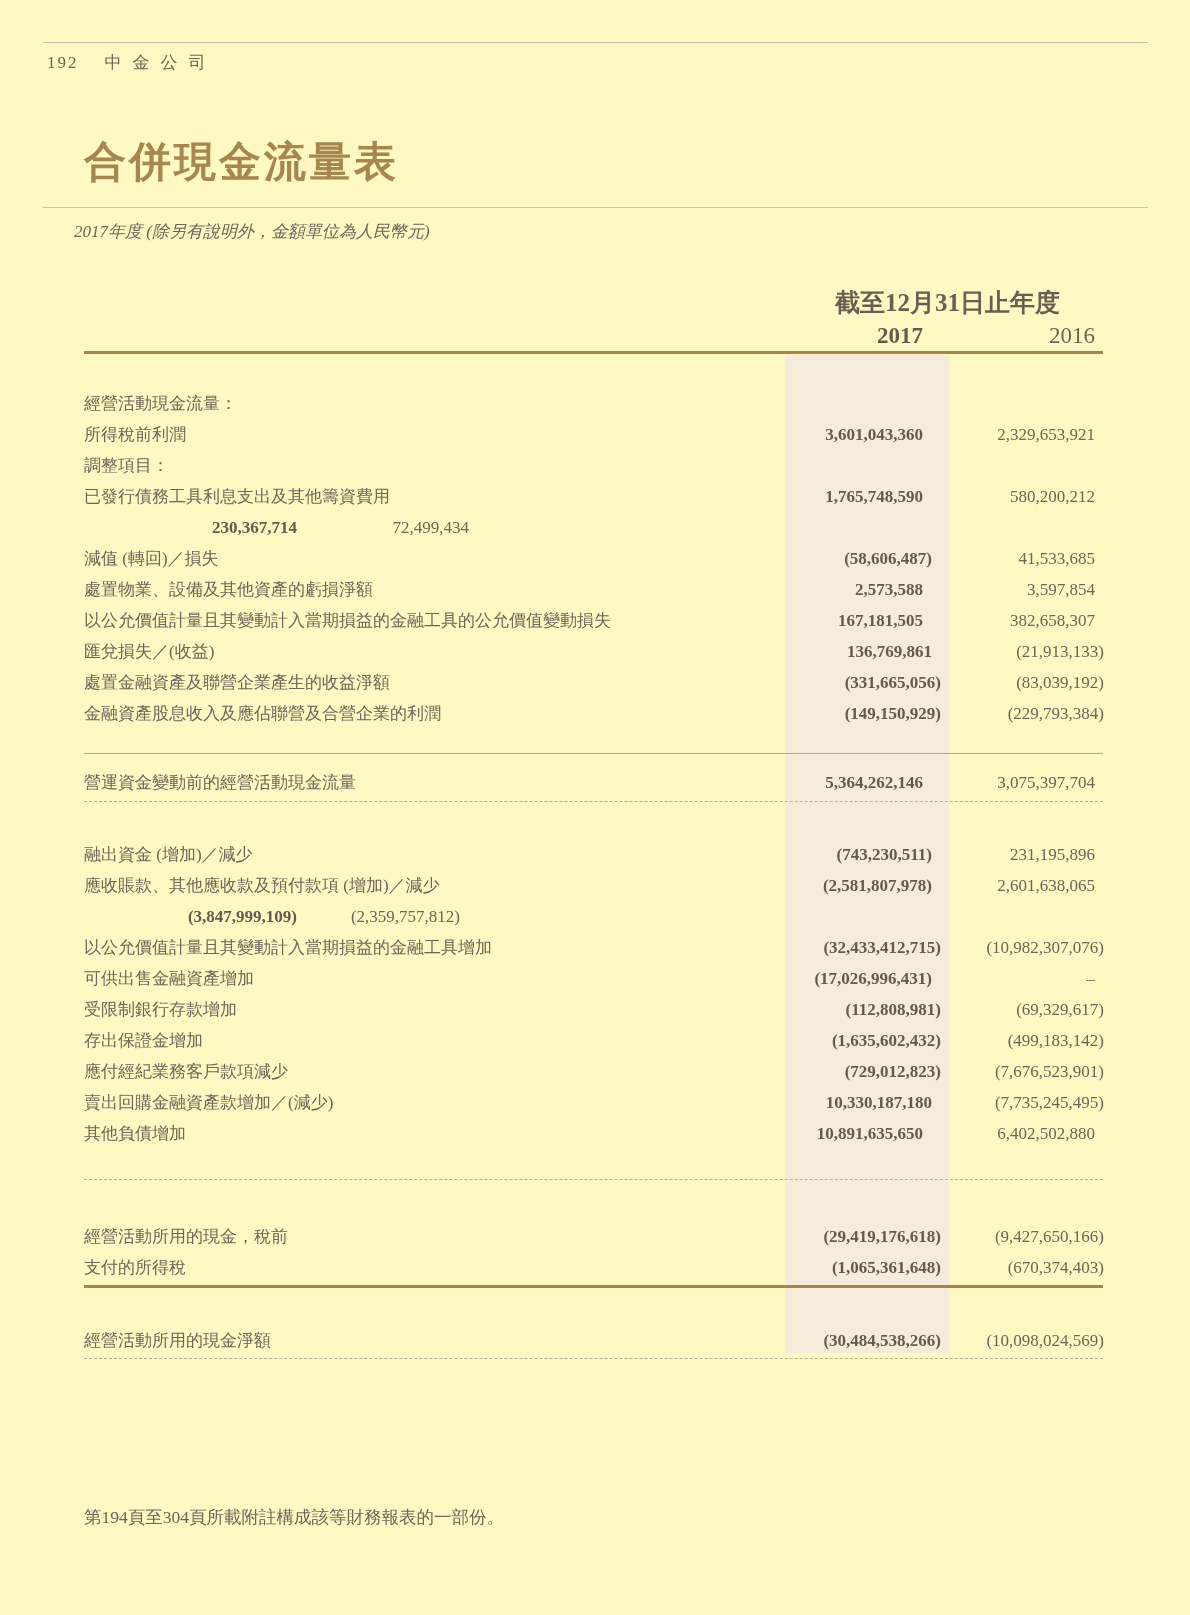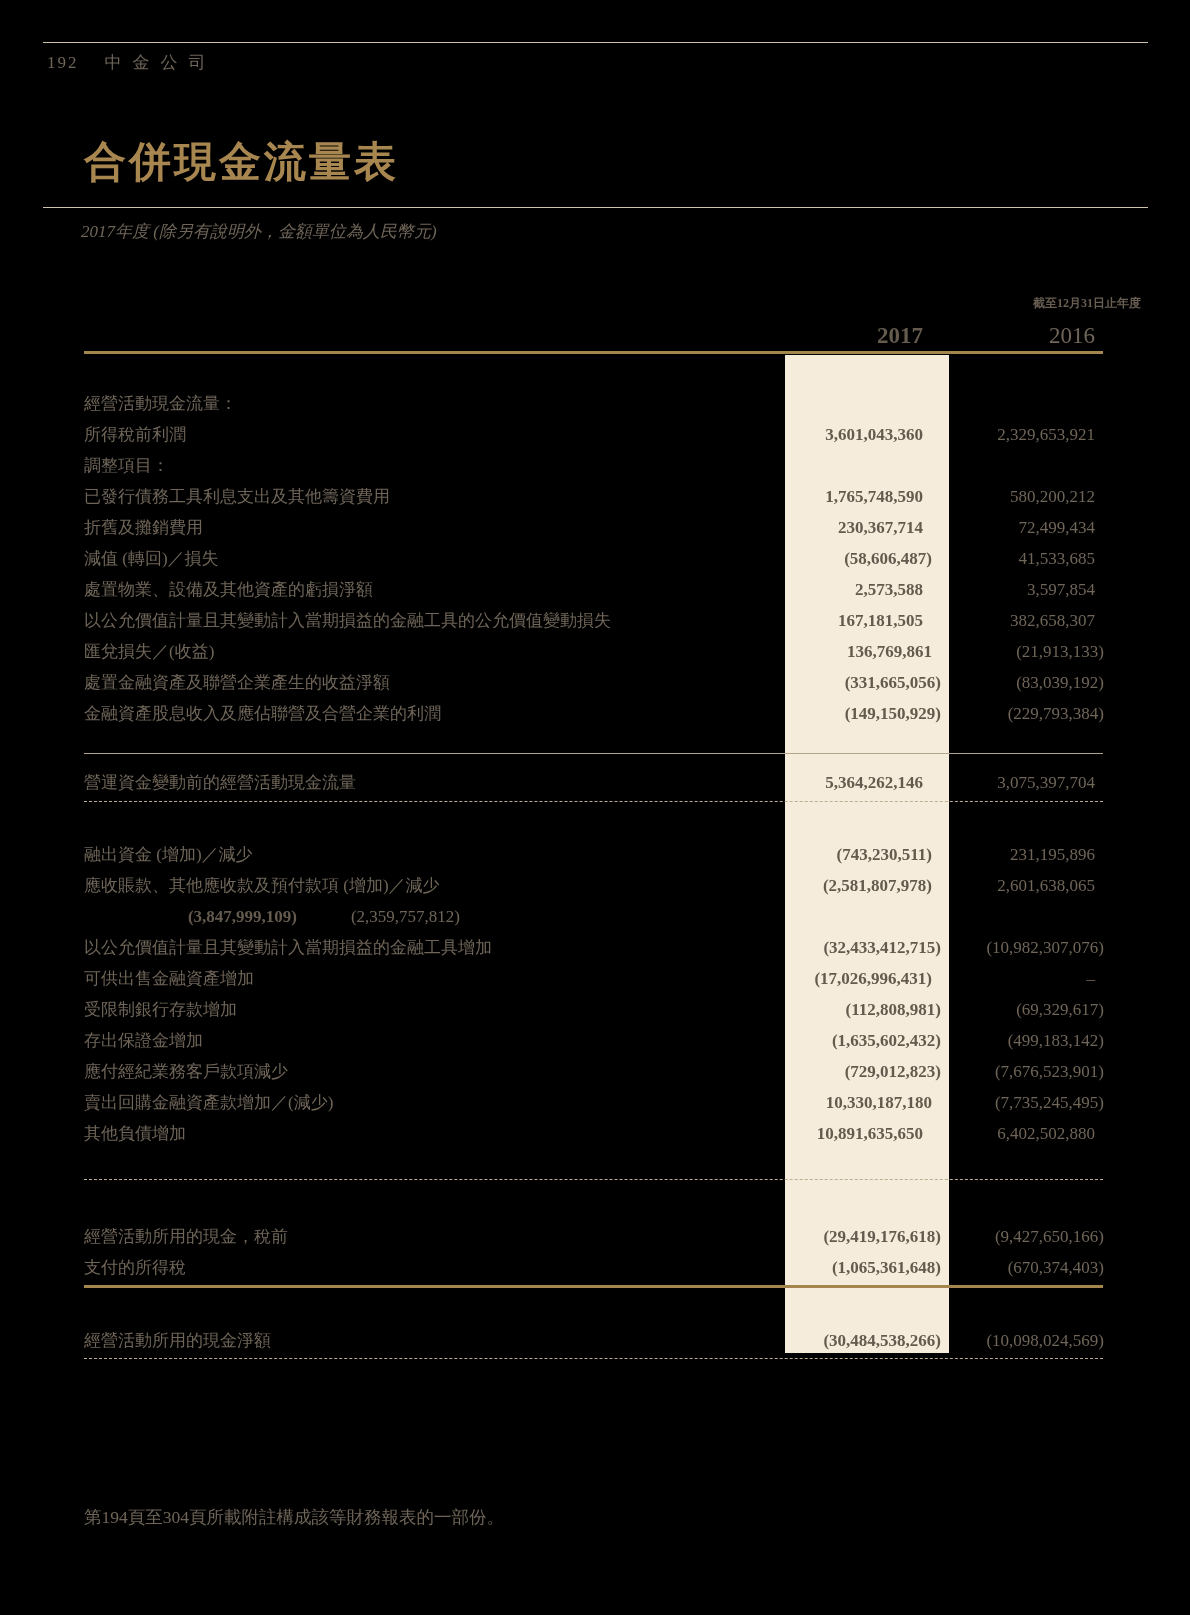--- a/index.html
+++ b/index.html
@@ -3,49 +3,49 @@
 <meta charset="utf-8">
 <style>
   html,body{margin:0;padding:0;}
   body{
     font-family:"Liberation Serif","DejaVu Serif",serif;
     background:#faf6ee;
   }
   .page{
     position:relative;
     width:1190px;height:1615px;
-    background:#000000;
+    background:#fef9c3;
     overflow:hidden;
     color:#6f6558;
   }
   .rule{position:absolute;left:43px;width:1105px;height:0;border-top:1px solid #cfc3ad;}
   .top-rule{top:42px;}
   .title-rule{top:207px;}
   .page-header{
     position:absolute;top:52px;left:47px;height:22px;line-height:22px;
     font-size:17px;color:#6f6558;
   }
   .page-header .pnum{margin-right:26px;letter-spacing:2px;}
   .page-header .company{letter-spacing:11px;}
   .doc-title{
     position:absolute;top:136px;left:84px;margin:0;
     font-size:42px;line-height:52px;font-weight:bold;
     color:#a8864f;letter-spacing:3px;
   }
   .subtitle{
-    position:absolute;top:221px;left:81px;height:22px;line-height:22px;
+    position:absolute;top:221px;left:74px;height:22px;line-height:22px;
     font-size:17px;font-style:italic;color:#6f6558;
   }
   .col-band{
     position:absolute;left:785px;top:355px;width:164px;height:998px;
     background:#f5ecdb;z-index:0;
   }
   .period-header{
-    position:absolute;left:816px;top:292px;width:325px;height:22px;line-height:22px;
-    text-align:right;font-weight:bold;font-size:12px;color:#685e51;z-index:1;
+    position:absolute;left:785px;top:292px;width:325px;height:22px;line-height:22px;
+    text-align:center;font-weight:bold;font-size:25px;color:#685e51;z-index:1;
   }
   .years-row{
     position:absolute;left:84px;top:325px;width:1026px;height:22px;line-height:22px;
     display:flex;font-size:23px;color:#6f6558;z-index:1;align-items:flex-end;
   }
   .header-line{
     position:absolute;left:84px;top:351px;width:1019px;height:3px;
     background:#a5854e;z-index:1;
   }
   .table-body{
@@ -111,21 +111,20 @@
         <span class="lbl">調整項目：</span>
         <span class="val v17"></span>
         <span class="val v16"></span>
       </div>
       <div class="t-row">
         <span class="lbl">已發行債務工具利息支出及其他籌資費用</span>
         <span class="val v17 np">1,765,748,590</span>
         <span class="val v16 np">580,200,212</span>
       </div>
       <div class="t-row">
-        <span class="lbl">折舊及攤銷費用</span>
         <span class="val v17 np">230,367,714</span>
         <span class="val v16 np">72,499,434</span>
       </div>
       <div class="t-row">
         <span class="lbl">減值 (轉回)／損失</span>
         <span class="val v17">(58,606,487)</span>
         <span class="val v16 np">41,533,685</span>
       </div>
       <div class="t-row">
         <span class="lbl">處置物業、設備及其他資產的虧損淨額</span>

